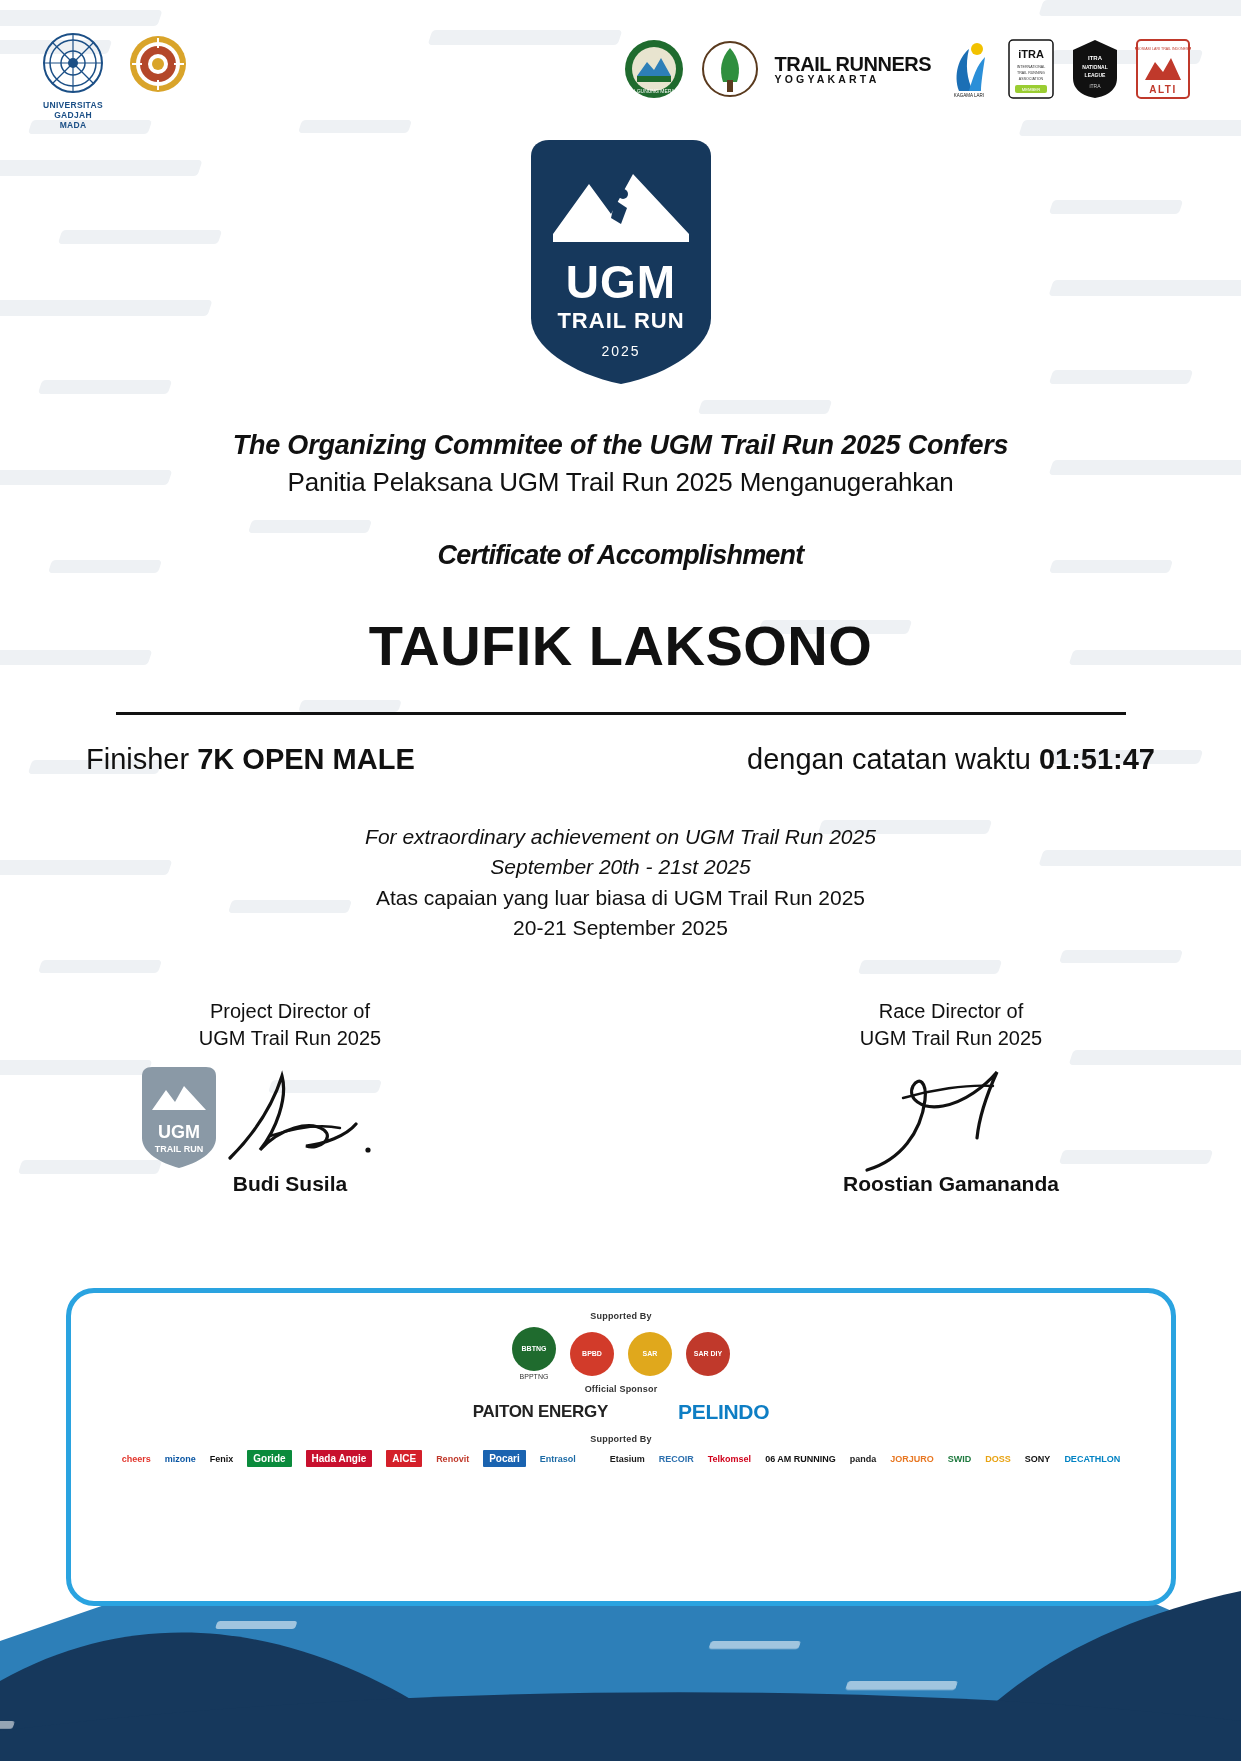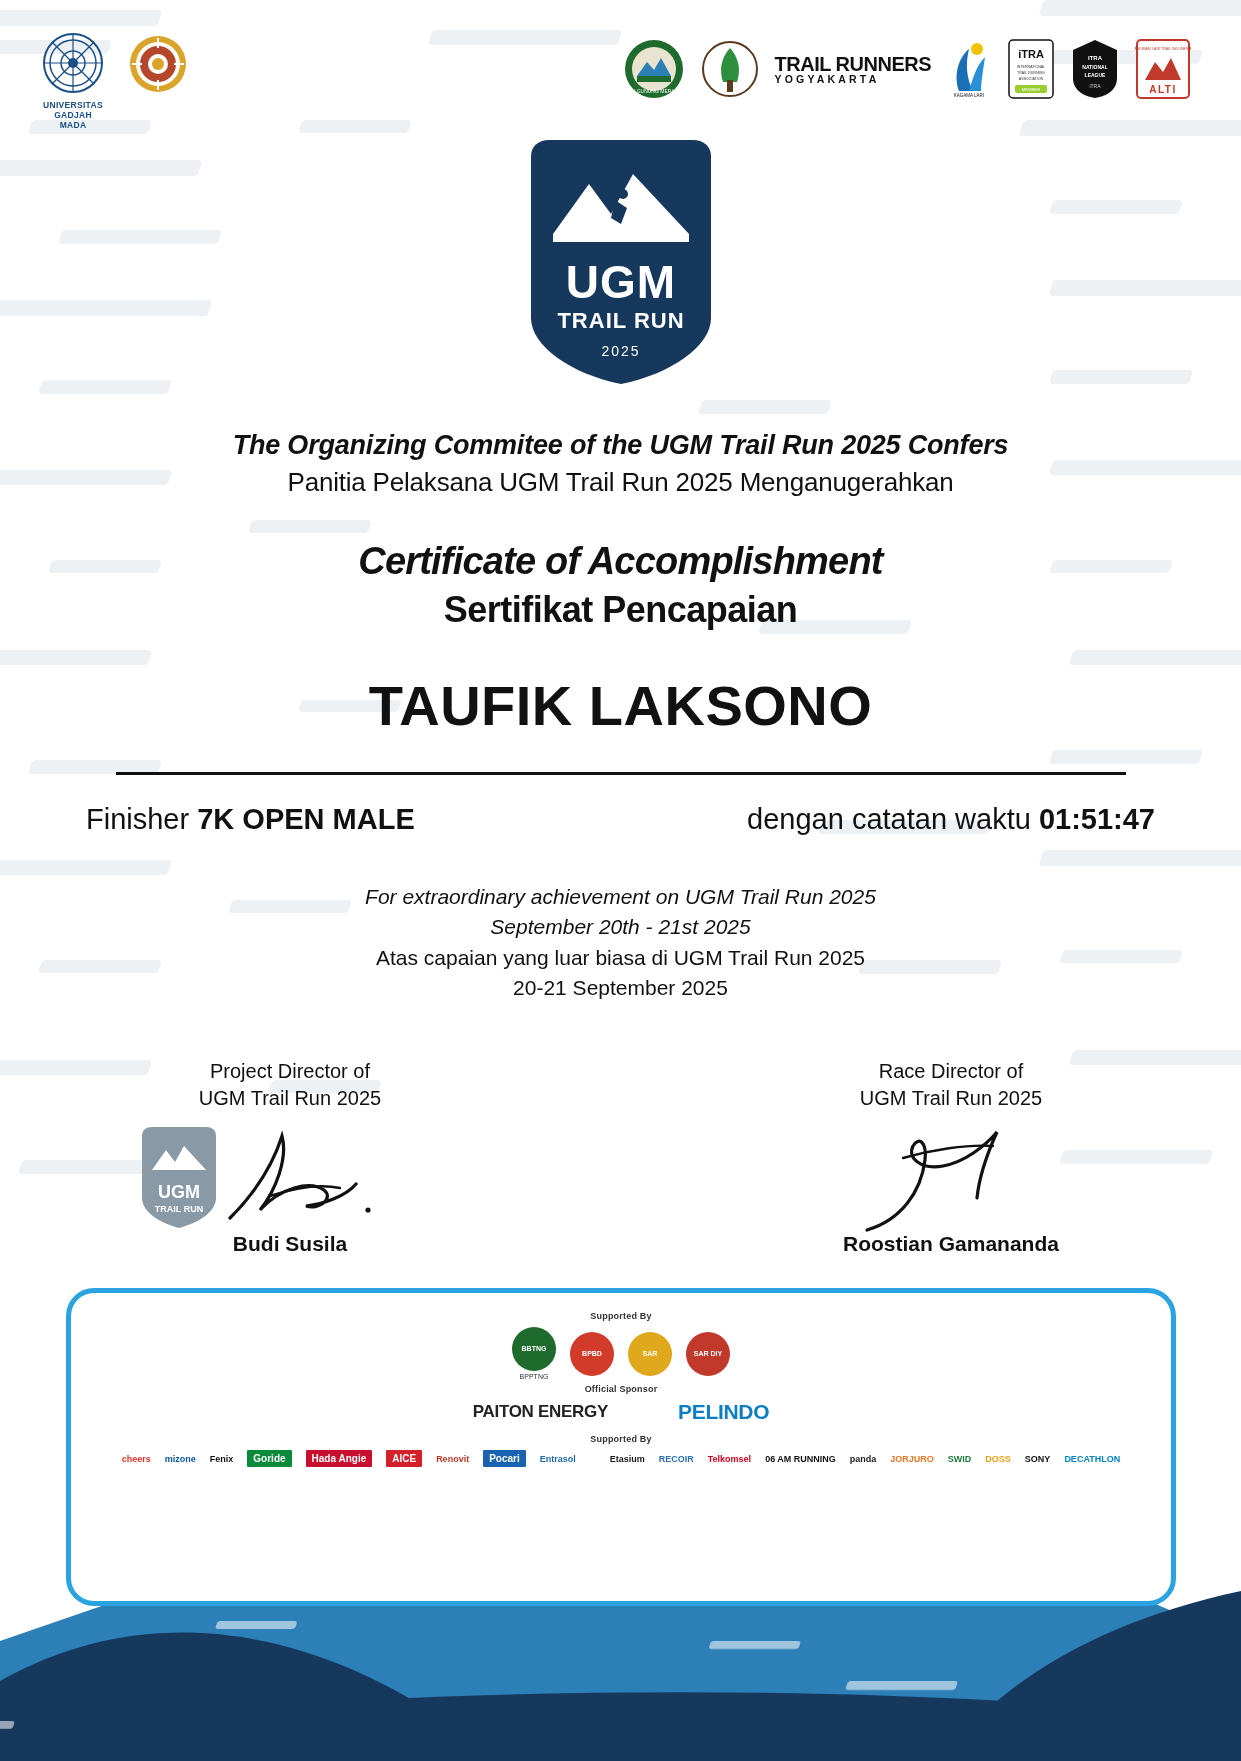--- a/index.html
+++ b/index.html
@@ -52,21 +52,21 @@
   
   .medal-wrap { position: relative; z-index: 5; display: flex; justify-content: center; margin-top: 8px; }
 
   
   .content { position: relative; z-index: 5; text-align: center; padding: 0 60px; }
   .confers-en {
     font-style: italic; font-weight: 700; font-size: 27px; color: #111; margin-top: 42px; letter-spacing: -.2px;
   }
   .confers-id { font-size: 26px; color: #111; margin-top: 6px; letter-spacing: -.2px; }
   .cert-en {
-    font-style: italic; font-weight: 800; font-size: 38px; margin-top: 42px; letter-spacing: -.8px;
+    font-style: italic; font-weight: 800; font-size: 27px; margin-top: 42px; letter-spacing: -.8px;
   }
   .cert-id { font-weight: 700; font-size: 36px; margin-top: 6px; letter-spacing: -.5px; }
   .name { font-weight: 700; font-size: 56px; margin-top: 42px; letter-spacing: .5px; }
   .divider { height: 3px; background: #111; margin: 34px auto 0 auto; width: 1010px; }
 
   .result-row {
     display: flex; justify-content: space-between; align-items: baseline;
     padding: 0 26px; margin-top: 28px;
   }
   .result-left, .result-right { font-size: 29px; color: #111; }
@@ -283,21 +283,20 @@
     <text x="110" y="190" font-size="22" font-weight="bold" text-anchor="middle" fill="#ffffff" font-family="Liberation Sans, sans-serif" letter-spacing="1">TRAIL RUN</text>
     <text x="110" y="218" font-size="14" text-anchor="middle" fill="#ffffff" font-family="Liberation Sans, sans-serif" letter-spacing="2">2025</text>
   </svg>
 </div>
 
 <div class="content">
   <div class="confers-en">The Organizing Commitee of the UGM Trail Run 2025 Confers</div>
   <div class="confers-id">Panitia Pelaksana UGM Trail Run 2025 Menganugerahkan</div>
 
   <div class="cert-en">Certificate of Accomplishment</div>
-  <div class="cert-id">Sertifikat Pencapaian</div>
 
   <div class="name">TAUFIK LAKSONO</div>
 
   <div class="divider"></div>
 
   <div class="result-row">
     <div class="result-left">
       <span>Finisher</span>
       <b>7K OPEN MALE</b>
     </div>

